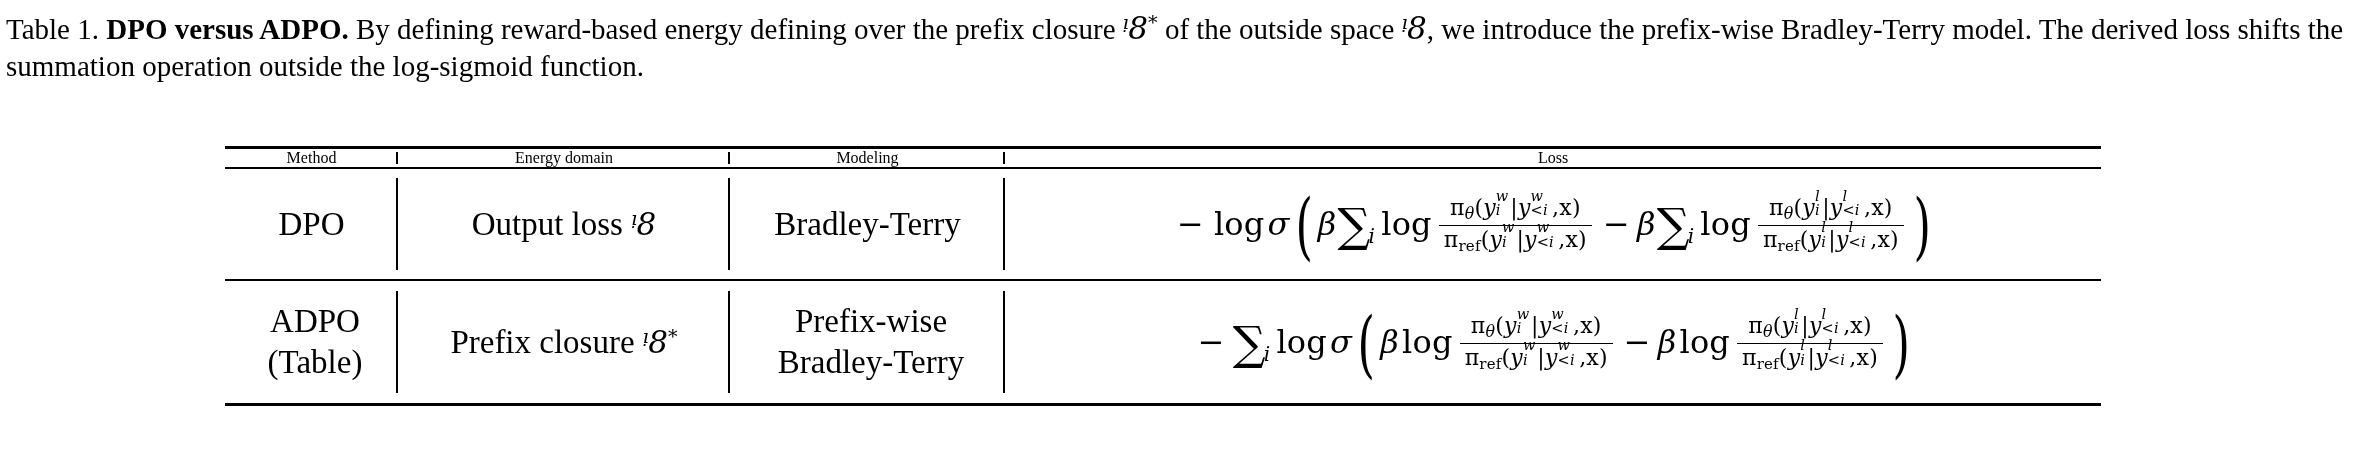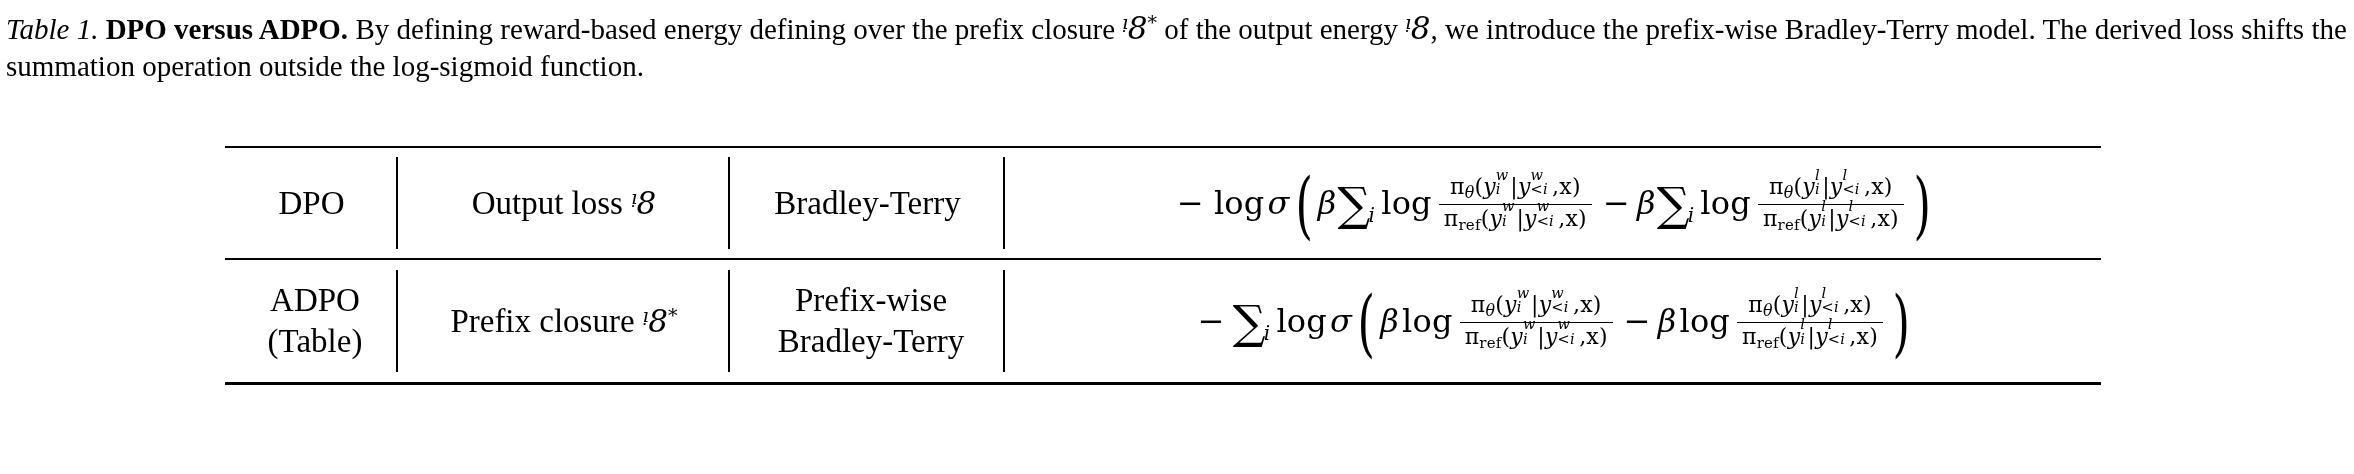--- a/index.html
+++ b/index.html
@@ -18,21 +18,21 @@
   
   .caption {
     position: absolute;
     left: 6px;
     top: 4px;
     width: 2344px;
     font-size: 29px;
     line-height: 37px;
     text-align: left;
   }
-  .caption .tbl-num { font-style: italic; }
+  .caption .tbl-num { }
   .caption .tbl-bold { font-weight: bold; margin-top: 24px; }
   .cal {
     font-family: "DejaVu Serif", serif;
     font-style: italic;
     font-size: 31px;
   }
   .cal sup {
     font-size: 0.62em;
     vertical-align: 0.52em;
     font-style: normal;
@@ -162,34 +162,59 @@
   .pad-sup { display: inline-block; }
 </style>
 </head>
 <body>
 
 <div class="caption">
   <span class="tbl-num">Table 1</span><span class="tbl-num">.</span>
   <span class="tbl-bold">DPO versus ADPO.</span>
   <span>By defining reward-based energy defining over the prefix closure</span>
   <span class="cal"><span>ᵎ8</span><sup>*</sup></span>
-  <span>of the output energy</span>
+  <span>of the outside space</span>
   <span class="cal">ᵎ8</span><span>, we introduce the prefix-wise Bradley-Terry model. The derived loss shifts the summation operation outside the log-sigmoid function.</span>
 </div>
 
 <div class="tbl-wrap">
 <table class="main">
   <colgroup>
     <col class="col-method">
         <col class="col-energy">
         <col class="col-model">
         <col class="col-loss">
   </colgroup>
 
   <tbody>
+        <tr class="hrow rule-top">
+    <th>
+      <div class="cell-inner">
+        <span>Method</span>
+        <span class="divider"></span>
+      </div>
+    </th>
+    <th>
+      <div class="cell-inner">
+        <span>Energy domain</span>
+        <span class="divider"></span>
+      </div>
+    </th>
+    <th>
+      <div class="cell-inner">
+        <span>Modeling</span>
+        <span class="divider"></span>
+      </div>
+    </th>
+    <th>
+      <div class="cell-inner">
+        <span>Loss</span>
+      </div>
+    </th>
+  </tr>
 
   <tr class="drow drow-dpo rule-mid">
     <td>
       <div class="cell-inner">
         <span>DPO</span>
         <span class="divider"></span>
       </div>
     </td>
     <td>
       <div class="cell-inner">

